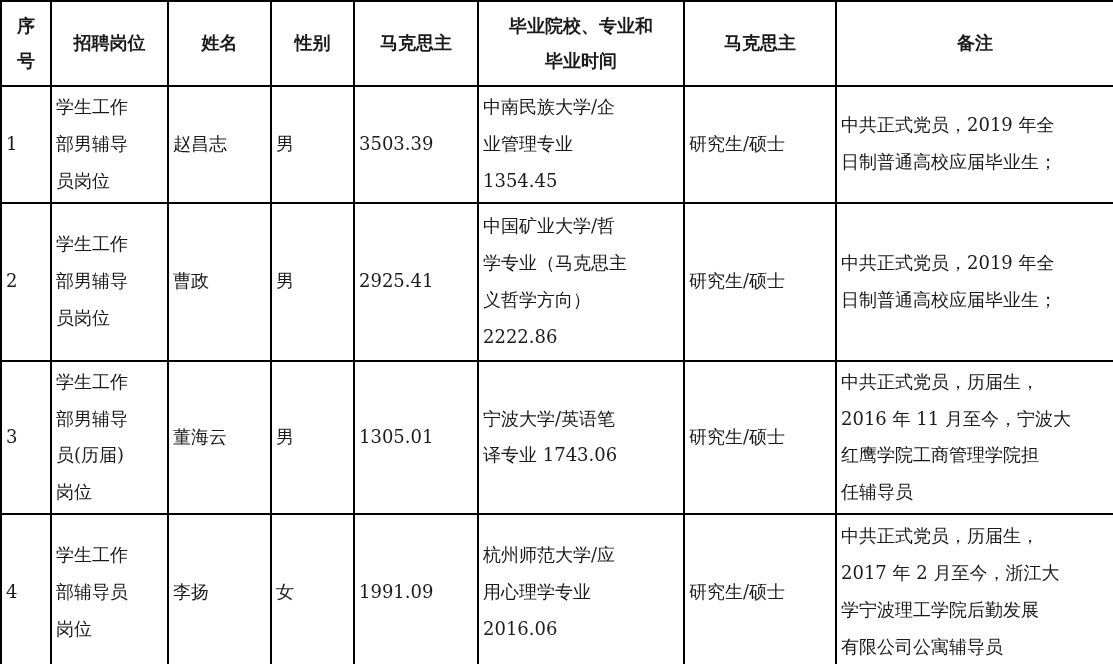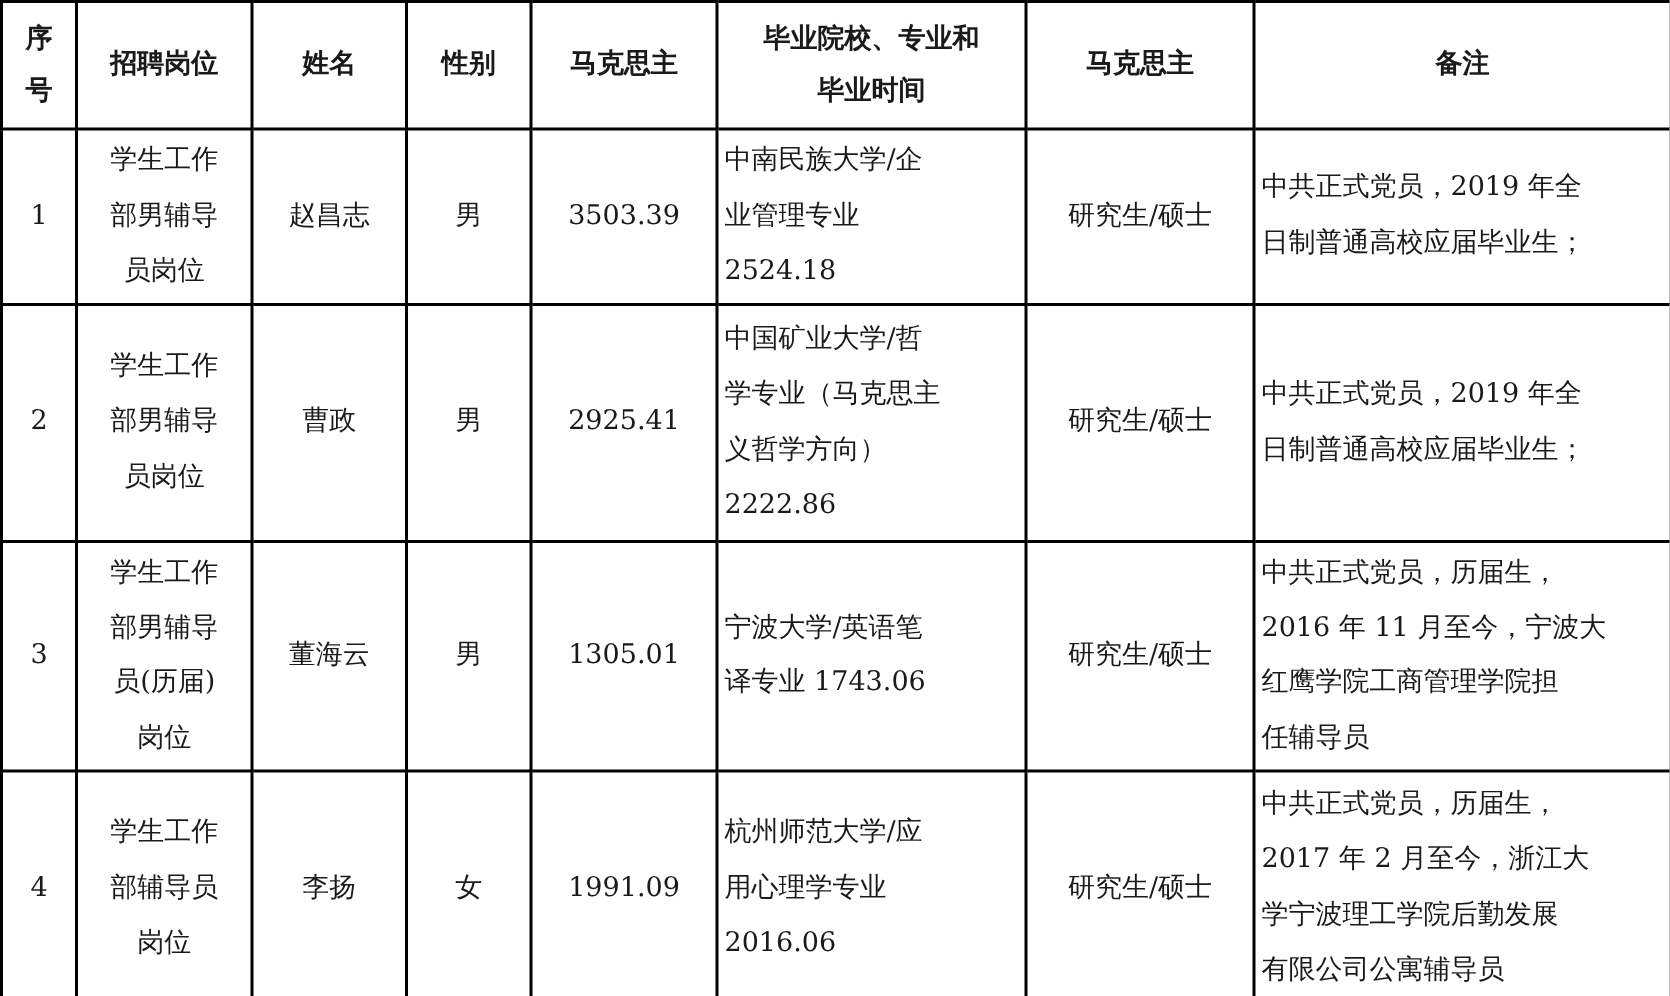--- a/index.html
+++ b/index.html
@@ -30,21 +30,20 @@
     padding: 2px 4px;
     overflow: hidden;
     box-sizing: border-box;
   }
   table.doc-table th {
     font-weight: bold;
     text-align: center;
     line-height: 1.9;
   }
   td.cell-center {
-    text-align: center;
   }
   td.cell-left {
     text-align: left;
     padding-left: 11px;
     padding-right: 8px;
   }
 </style>
 </head>
 <body>
 
@@ -77,21 +76,21 @@
     <tr style="height:112px">
       <td class="cell-center">1</td>
       <td class="cell-center">学生工作
 部男辅导
 员岗位</td>
       <td class="cell-center">赵昌志</td>
       <td class="cell-center">男</td>
       <td class="cell-center">3503.39</td>
       <td class="cell-left">中南民族大学/企
 业管理专业
-2524.18</td>
+1354.45</td>
       <td class="cell-center">研究生/硕士</td>
       <td class="cell-left">中共正式党员，2019 年全
 日制普通高校应届毕业生；</td>
     </tr>
     <tr style="height:158px">
       <td class="cell-center">2</td>
       <td class="cell-center">学生工作
 部男辅导
 员岗位</td>
       <td class="cell-center">曹政</td>

